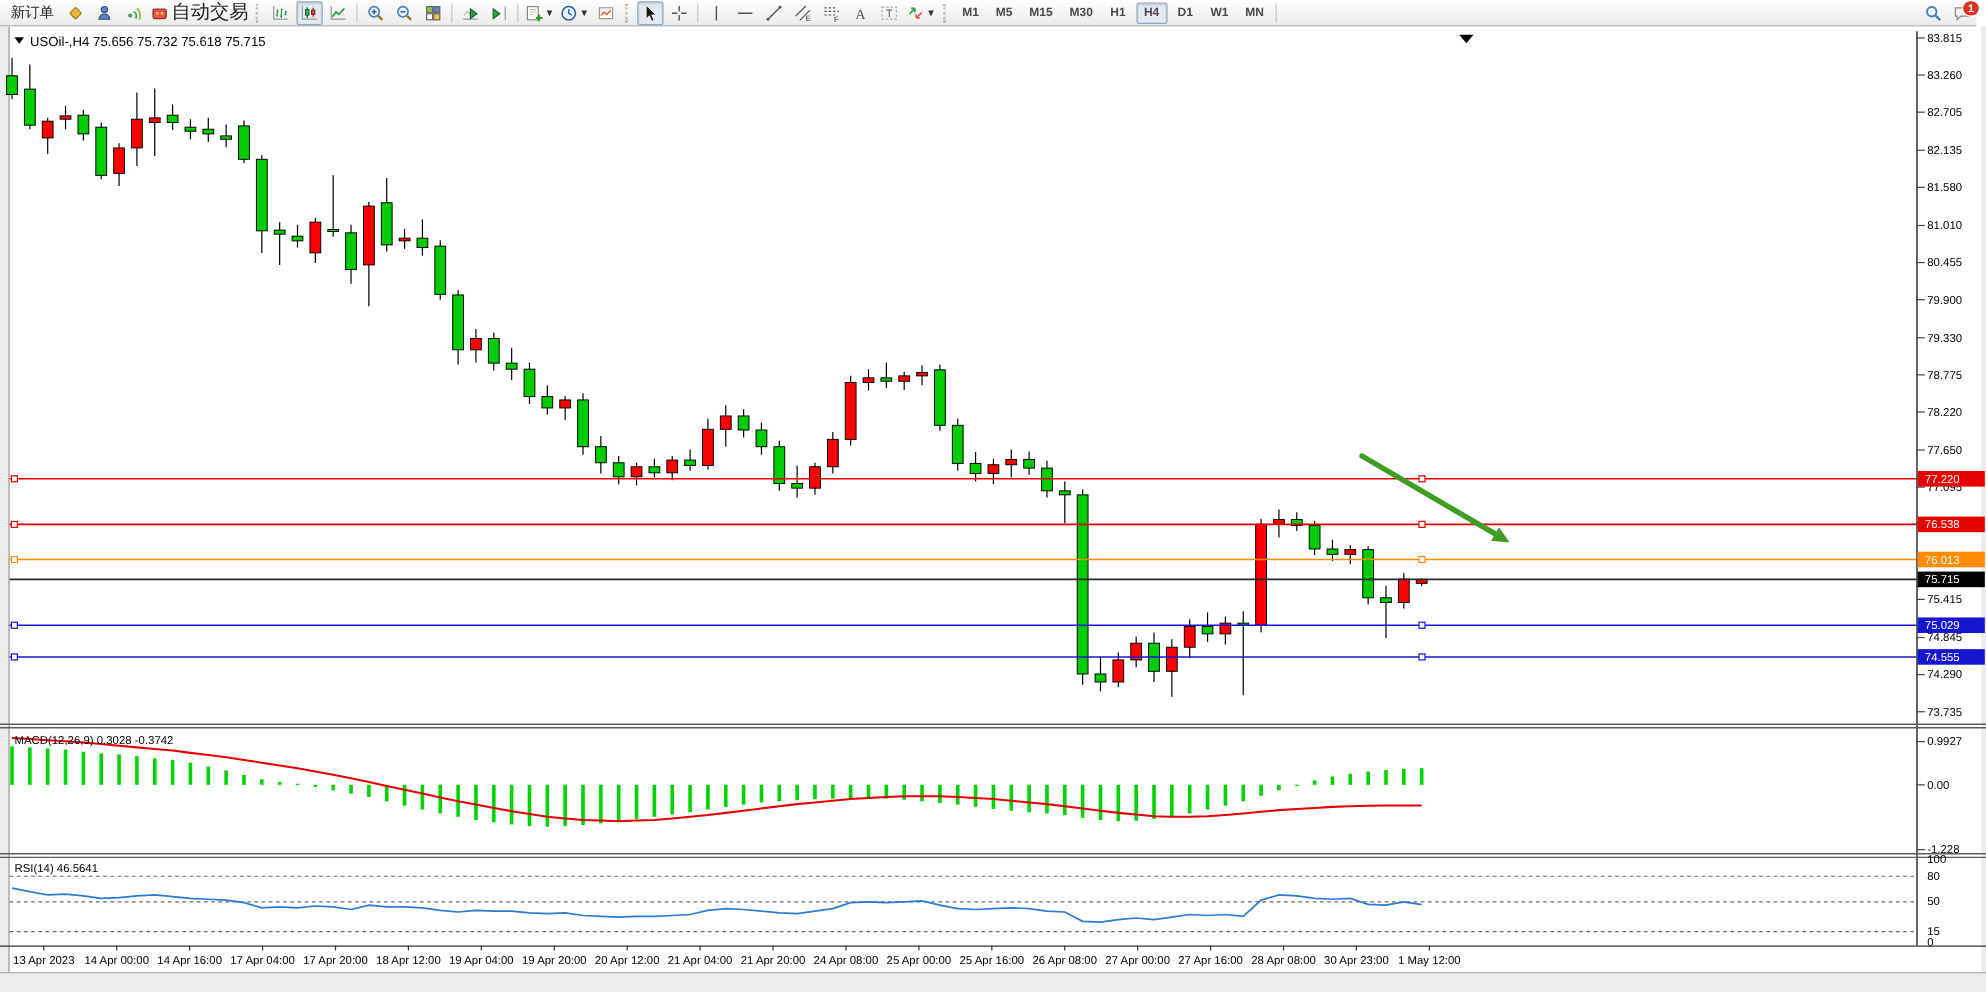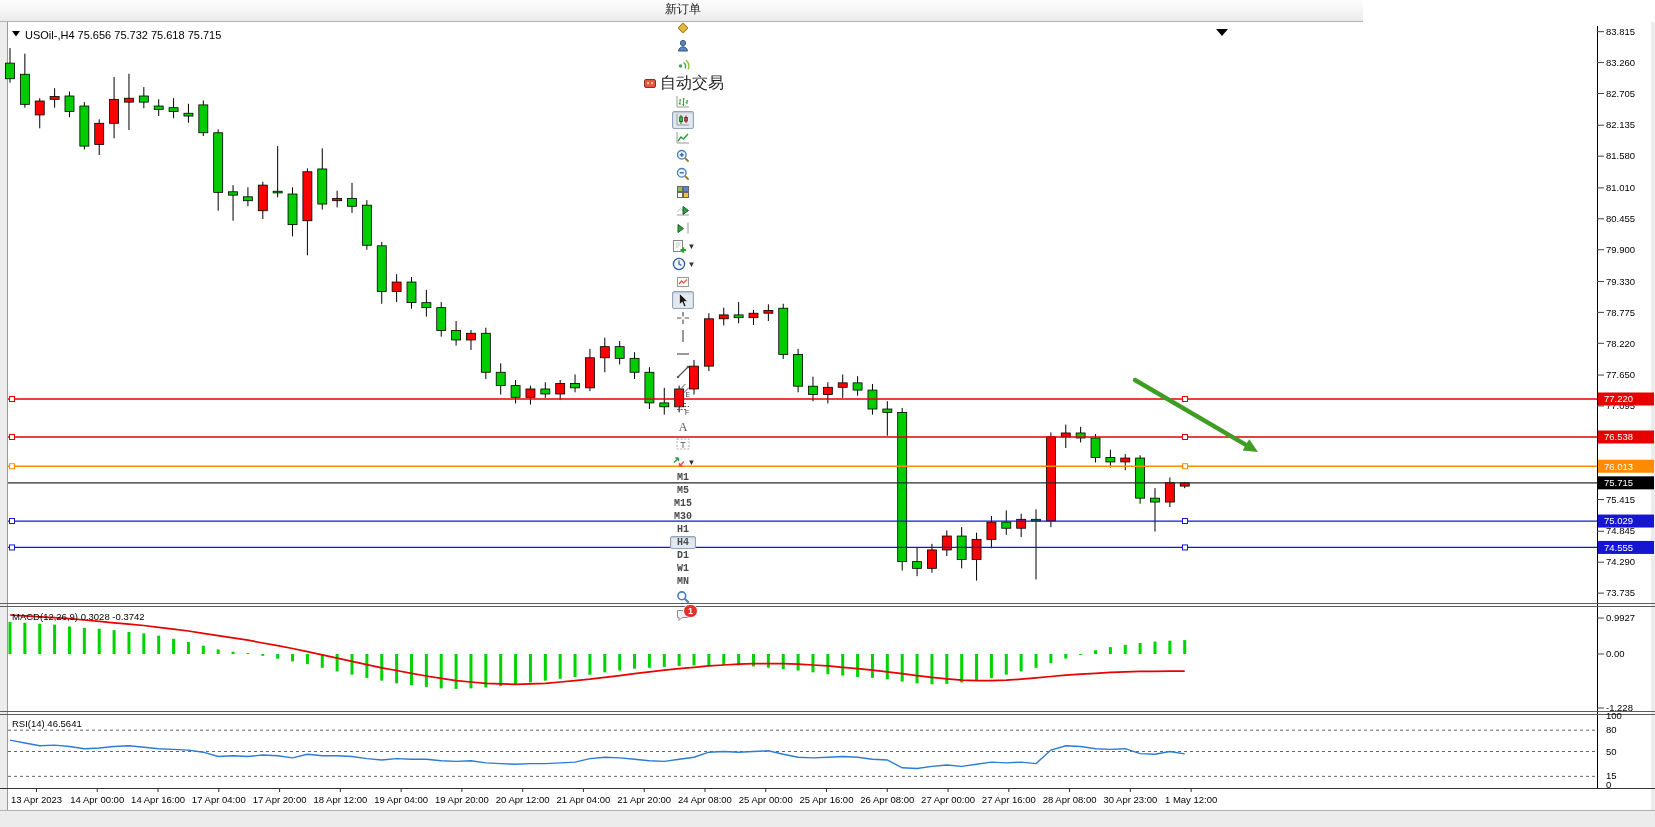--- a/index.html
+++ b/index.html
@@ -1,26 +1,26 @@
 <!DOCTYPE html>
 <html><head>
 <meta charset="utf-8">
 <style>
   html,body{margin:0;padding:0;background:#fff;}
   #app{position:relative;width:1655px;height:827px;background:#fff;overflow:hidden;
        font-family:"Liberation Sans",sans-serif;-webkit-user-select:none;user-select:none;}
-  #toolbar{position:absolute;top:0;left:0;width:1363px;height:22px;z-index:5;
+  #toolbar{position:absolute;top:0;left:0;width:1647px;height:22px;z-index:5;
        display:flex;align-items:center;background:linear-gradient(#fefefe,#ebebeb);
-       border-bottom:1px solid #b0b0b0;padding-left:3px;box-sizing:border-box;flex-direction:column;}
+       border-bottom:1px solid #b0b0b0;padding-left:3px;box-sizing:border-box;}
   .tbtn{height:18px;min-width:20px;display:flex;align-items:center;justify-content:center;
        margin:0 1px;border:1px solid transparent;border-radius:2px;font-size:12px;color:#222;}
   .tbtn.text{padding:0 4px;white-space:nowrap;}
   .tbtn.active{border-color:#93a5b8;background:#e2e9f1;box-shadow:inset 0 1px 2px rgba(0,0,0,.18);}
   .tbtn svg{display:block;}
-  .tf{font-size:10px;font-weight:bold;color:#4a4a4a;padding:0 5px;height:16px;min-width:14px;font-family:Liberation Mono, monospace;}
+  .tf{font-size:10px;font-weight:bold;color:#4a4a4a;padding:0 5px;height:16px;min-width:14px;}
   .sep{width:1px;height:16px;background:#c6c6c6;margin:0 3px;}
   .handle{width:2px;height:16px;border-left:2px dotted #bdbdbd;margin:0 5px 0 4px;}
   .spacer{flex:1;}
   .iconwrap{position:relative;display:flex;align-items:center;}
   .caret{font-size:8px;color:#333;margin-left:1px;}
   .nbadge{position:absolute;top:-3px;right:-7px;background:#e03226;color:#fff;border-radius:8px;
        font-size:9px;font-weight:bold;padding:0 4px;line-height:12px;border:1px solid #fff;}
   .lbl{font-size:16px;color:#222;margin-left:2px;white-space:nowrap;}
   #chart{position:absolute;top:0;left:0;}
 </style>

